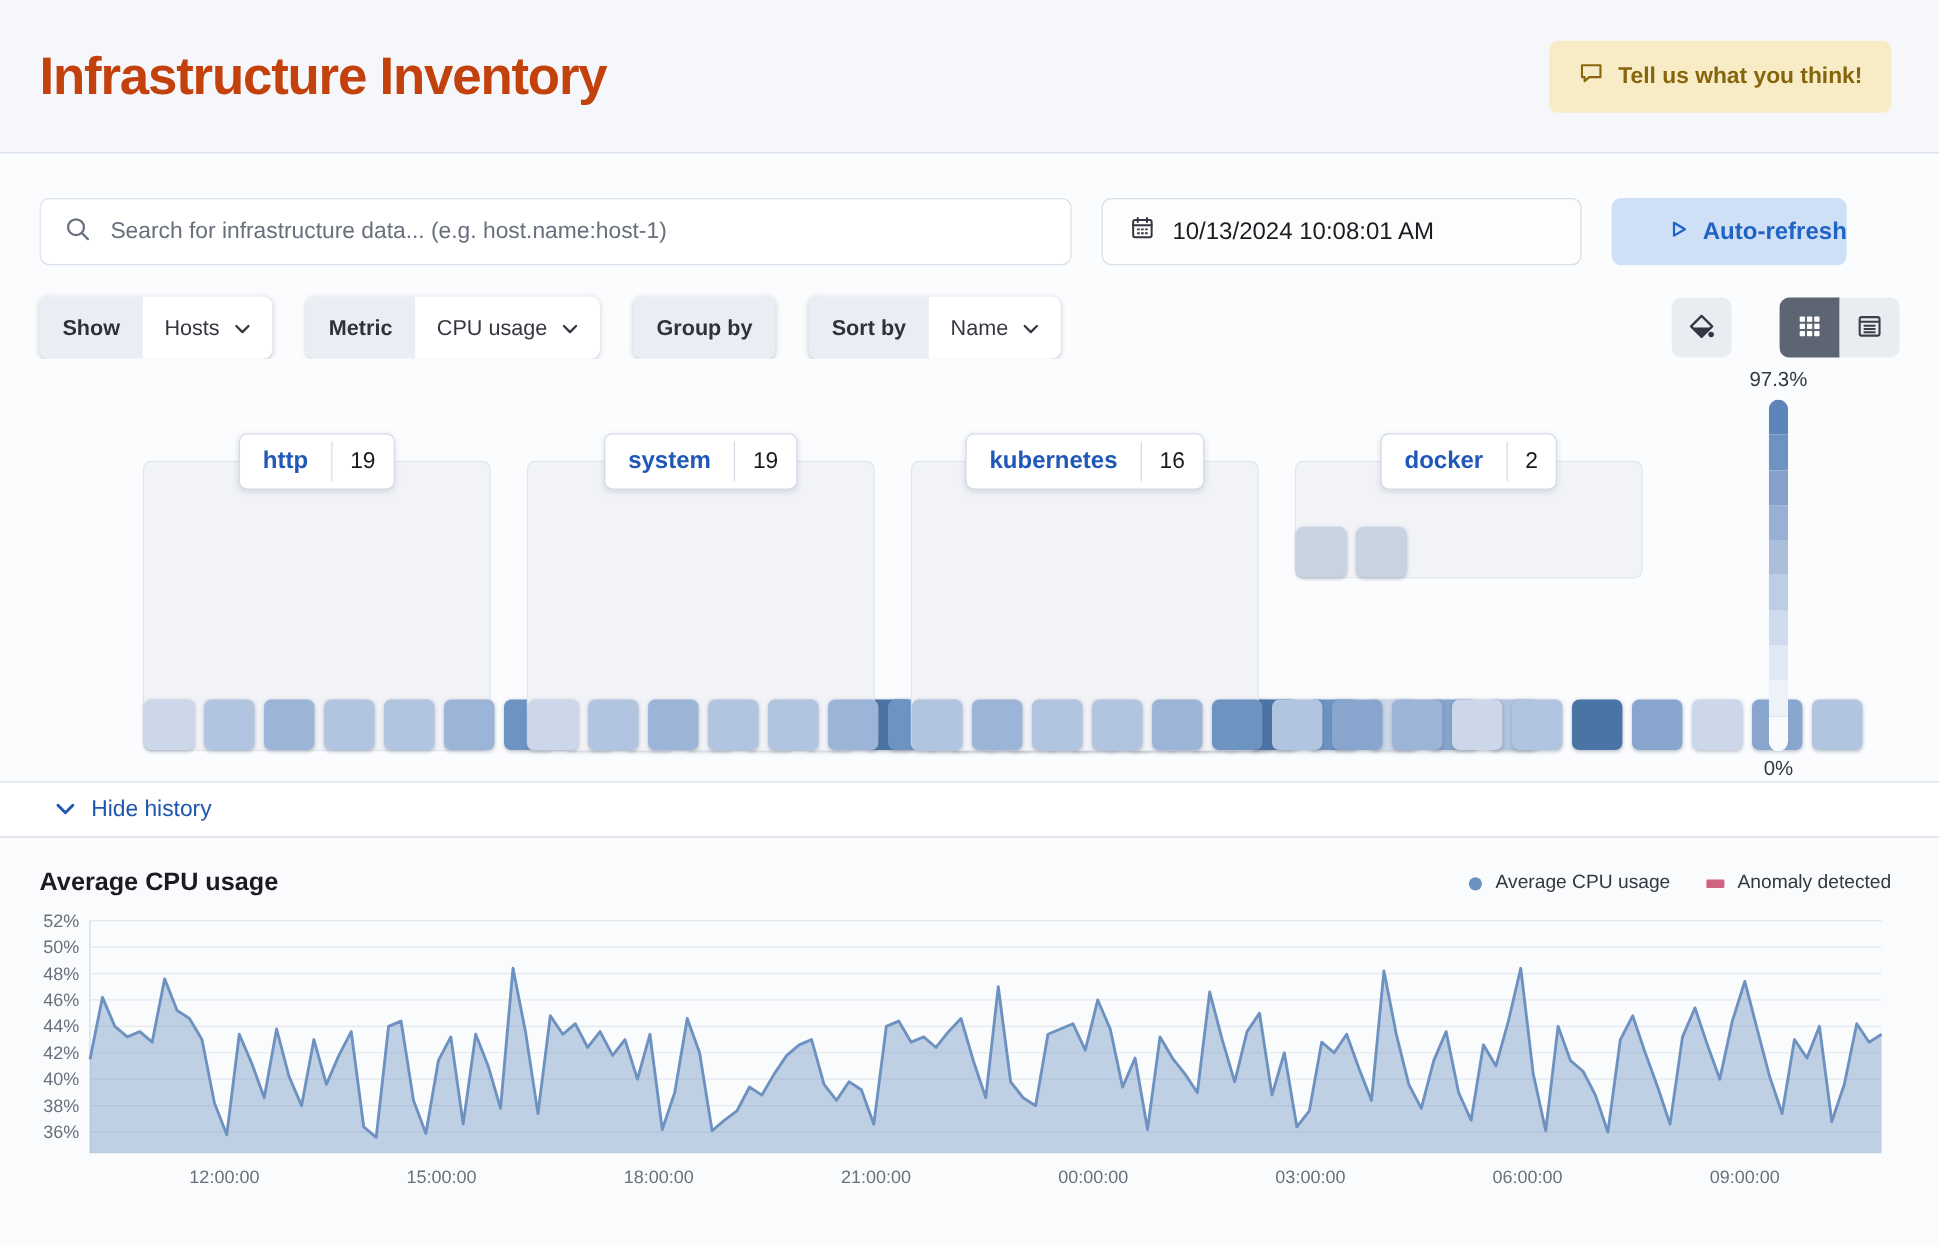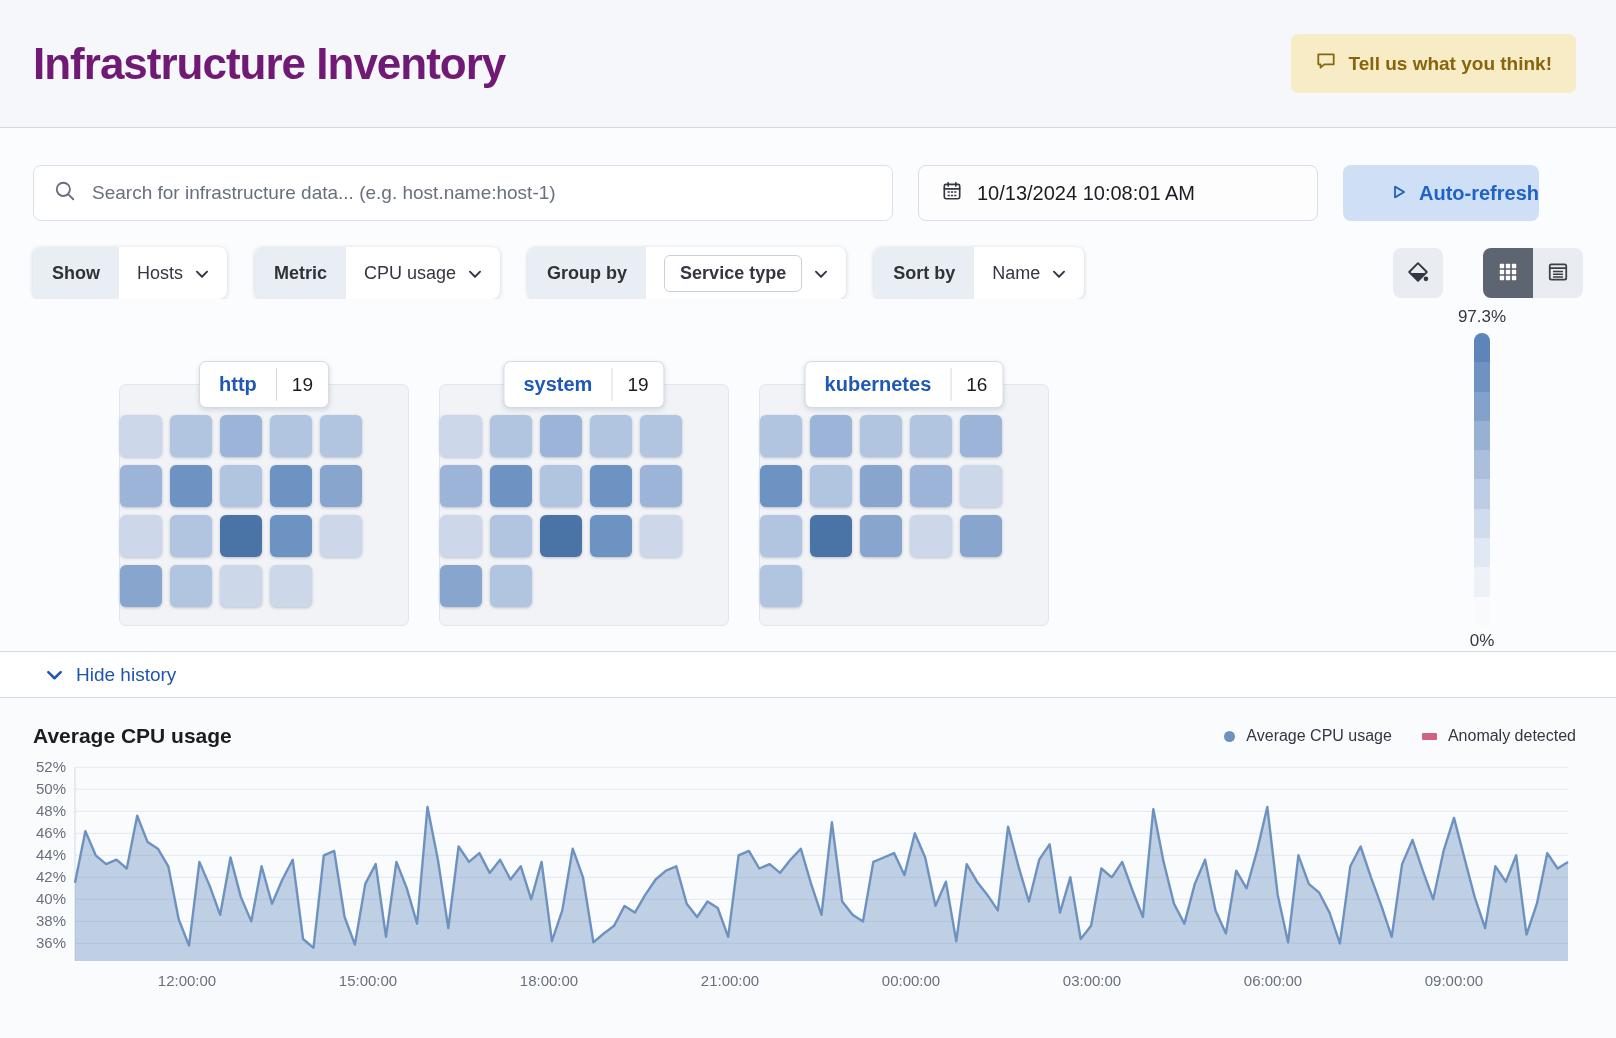--- a/index.html
+++ b/index.html
@@ -7,21 +7,21 @@
   body {
     font-family:"Liberation Sans","DejaVu Sans",sans-serif;
     background:#fbfcfe; color:#1a1c21;
   }
   
   .header {
     height:128px; background:#f6f7fa; border-bottom:1px solid #d3dae6;
     display:flex; align-items:center; justify-content:space-between;
     padding:0 40px 0 33px;
   }
-  .page-title { font-size:44px; font-weight:800; letter-spacing:-1px; color:#701a75; }
+  .page-title { font-size:44px; font-weight:800; letter-spacing:-1px; color:#c2410c; }
   .header-actions { display:flex; gap:36px; align-items:center; }
   .btn-feedback {
     display:flex; align-items:center; gap:12px; background:#f8ecc6; color:#86650c;
     font-size:19px; font-weight:700; border:none; border-radius:7px;
     padding:16px 24px; cursor:pointer;
   }
   .btn-view {
     display:flex; align-items:center; gap:14px; background:#e3e8f0; color:#2f3338;
     font-size:19px; font-weight:700; border:none; border-radius:7px;
     padding:16px 22px; cursor:pointer;
@@ -77,21 +77,21 @@
     justify-content:center; cursor:pointer; background:#e9edf2;
   }
   .toggle-group .tg:first-child { border-radius:8px 0 0 8px; background:#5d6472; }
   .toggle-group .tg:last-child { border-radius:0 8px 8px 0; }
   
   .waffle-area { position:relative; height:352px; background:#fbfcfe; }
   .waffle-row { display:flex; gap:30px; padding:85px 0 0 119px; }
   .wgroup {
     position:relative; width:290px; height:242px; background:#f1f3f7;
     border:1px solid #e2e6ee; border-radius:7px;
-    display:flex; flex-direction:column; align-items:flex-start; padding-top:30px; gap:8px;
+    display:flex; flex-direction:row; align-items:flex-end; padding-top:30px; gap:8px;
   }
   .wgroup.small { height:98px; padding-top:34px; }
   .wbadge {
     position:absolute; top:-24px; left:50%; transform:translateX(-50%);
     background:#fff; border:1px solid #d3dae6; border-radius:7px;
     box-shadow:0 2px 5px rgba(80,90,110,0.18); display:flex; align-items:stretch;
     height:47px; z-index:2; cursor:pointer;
   }
   .wbadge .gname {
     display:flex; align-items:center; padding:0 19px; color:#2058b8;
@@ -195,26 +195,20 @@
     <span class="lab">Metric</span>
     <span class="val">
       <span>CPU usage</span>
       <span><svg width="14" height="9" viewBox="0 0 12 8">
             <path d="M1.5 1.5 L6 6 L10.5 1.5" stroke="#343741" stroke-width="1.7" fill="none" stroke-linecap="round" stroke-linejoin="round"></path>
           </svg></span>
     </span>
   </div>
   <div class="filter-ctl">
     <span class="lab">Group by</span>
-    <span class="val">
-      <span class="pill">Service type</span>
-      <span><svg width="14" height="9" viewBox="0 0 12 8">
-            <path d="M1.5 1.5 L6 6 L10.5 1.5" stroke="#343741" stroke-width="1.7" fill="none" stroke-linecap="round" stroke-linejoin="round"></path>
-          </svg></span>
-    </span>
   </div>
   <div class="filter-ctl">
     <span class="lab">Sort by</span>
     <span class="val">
       <span>Name</span>
       <span><svg width="14" height="9" viewBox="0 0 12 8">
             <path d="M1.5 1.5 L6 6 L10.5 1.5" stroke="#343741" stroke-width="1.7" fill="none" stroke-linecap="round" stroke-linejoin="round"></path>
           </svg></span>
     </span>
   </div>
@@ -347,20 +341,31 @@
         </div>
         <div class="wrow">
           <span class="wcell" style="background: rgb(177, 197, 224);"></span>
           <span class="wcell" style="background: rgb(75, 116, 166);"></span>
           <span class="wcell" style="background: rgb(135, 165, 205);"></span>
           <span class="wcell" style="background: rgb(204, 216, 233);"></span>
           <span class="wcell" style="background: rgb(135, 165, 205);"></span>
         </div>
         <div class="wrow">
           <span class="wcell" style="background: rgb(177, 197, 224);"></span>
+        </div>
+      </div>
+      <div class="wgroup small">
+        <div class="wbadge">
+          <span class="gname">docker</span>
+          <span class="gdiv"></span>
+          <span class="gcount">2</span>
+        </div>
+        <div class="wrow">
+          <span class="wcell" style="background: rgb(200, 211, 226);"></span>
+          <span class="wcell" style="background: rgb(200, 211, 226);"></span>
         </div>
       </div>
     </div>
   <div class="scale-legend">
     <div class="scale-max">97.3%</div>
     <div class="scale-bar">
         <div style="background: rgb(93, 133, 185);"></div>
         <div style="background: rgb(110, 146, 193);"></div>
         <div style="background: rgb(131, 161, 203);"></div>
         <div style="background: rgb(151, 176, 212);"></div>

